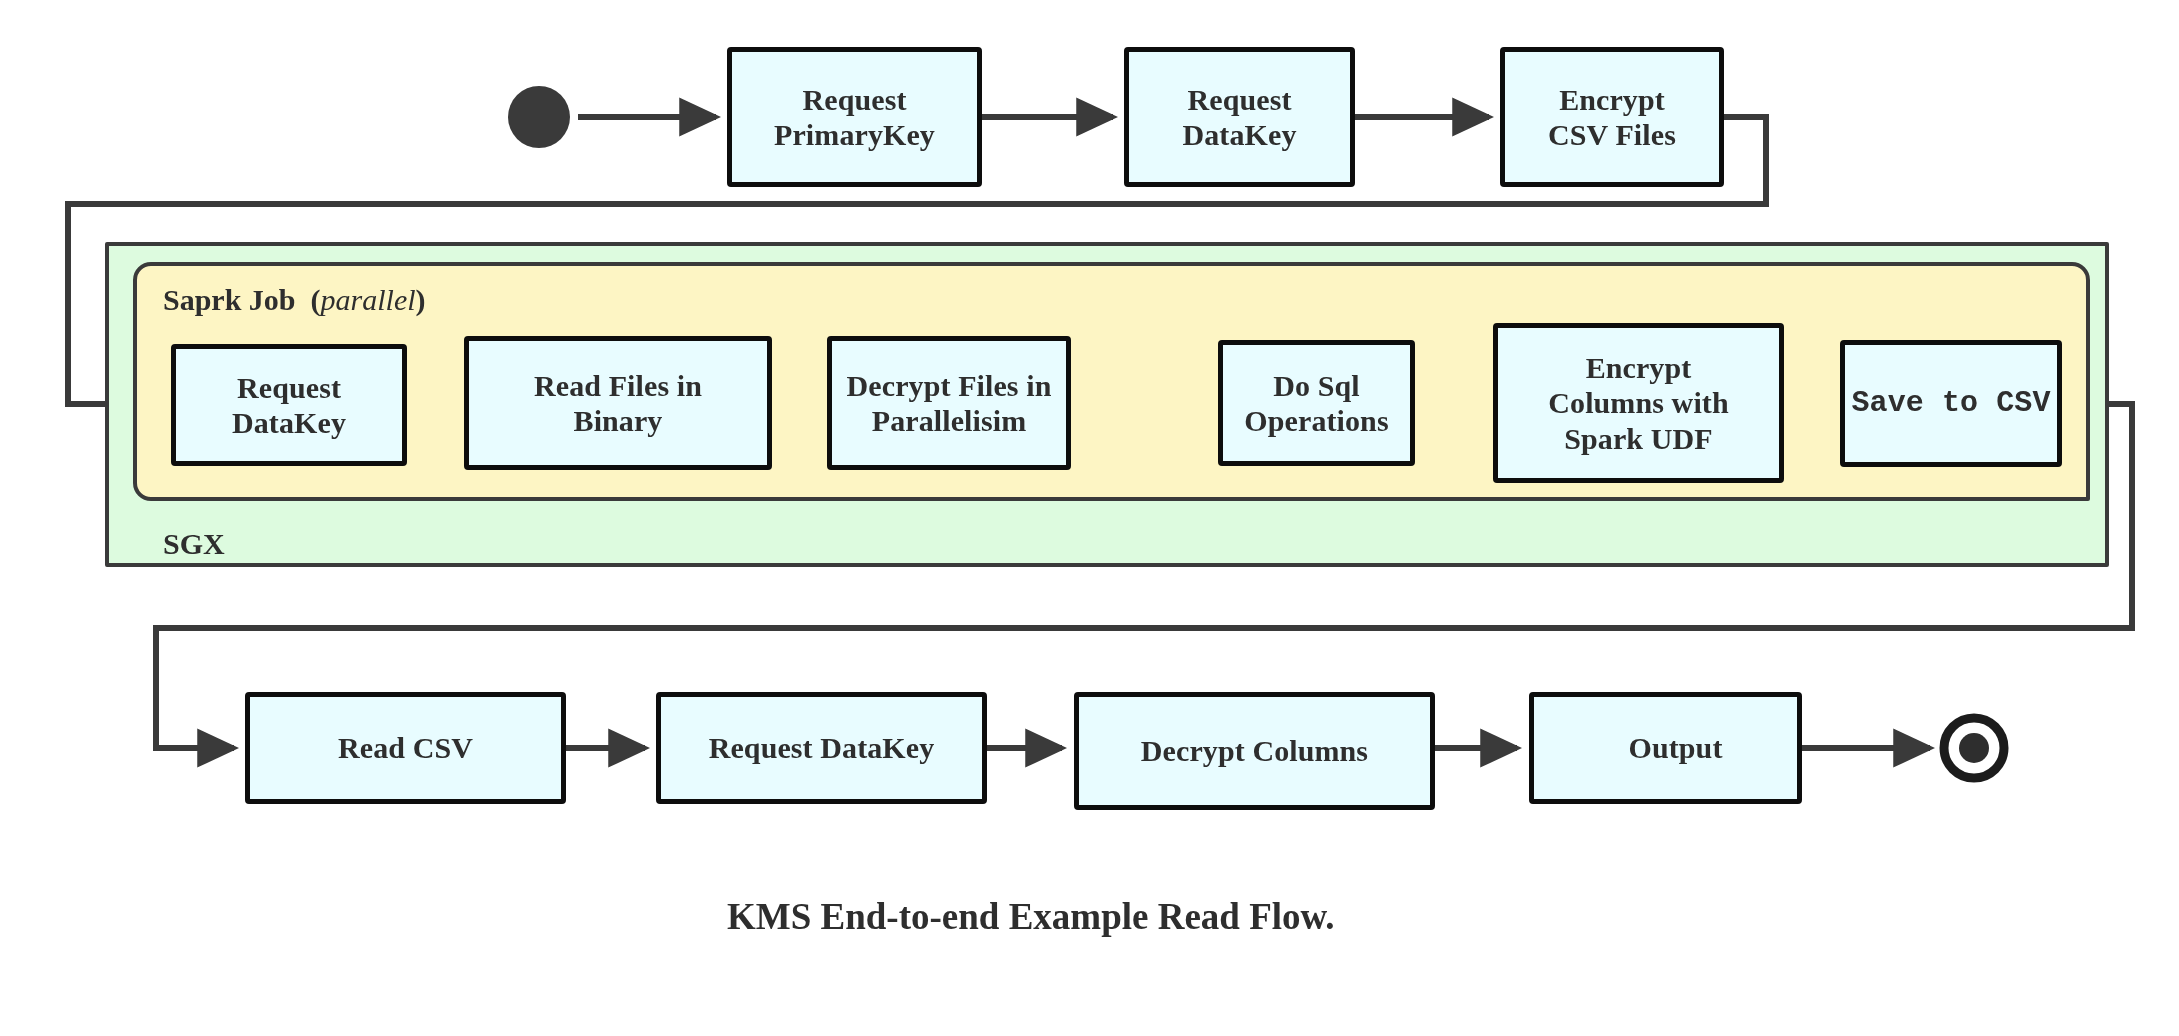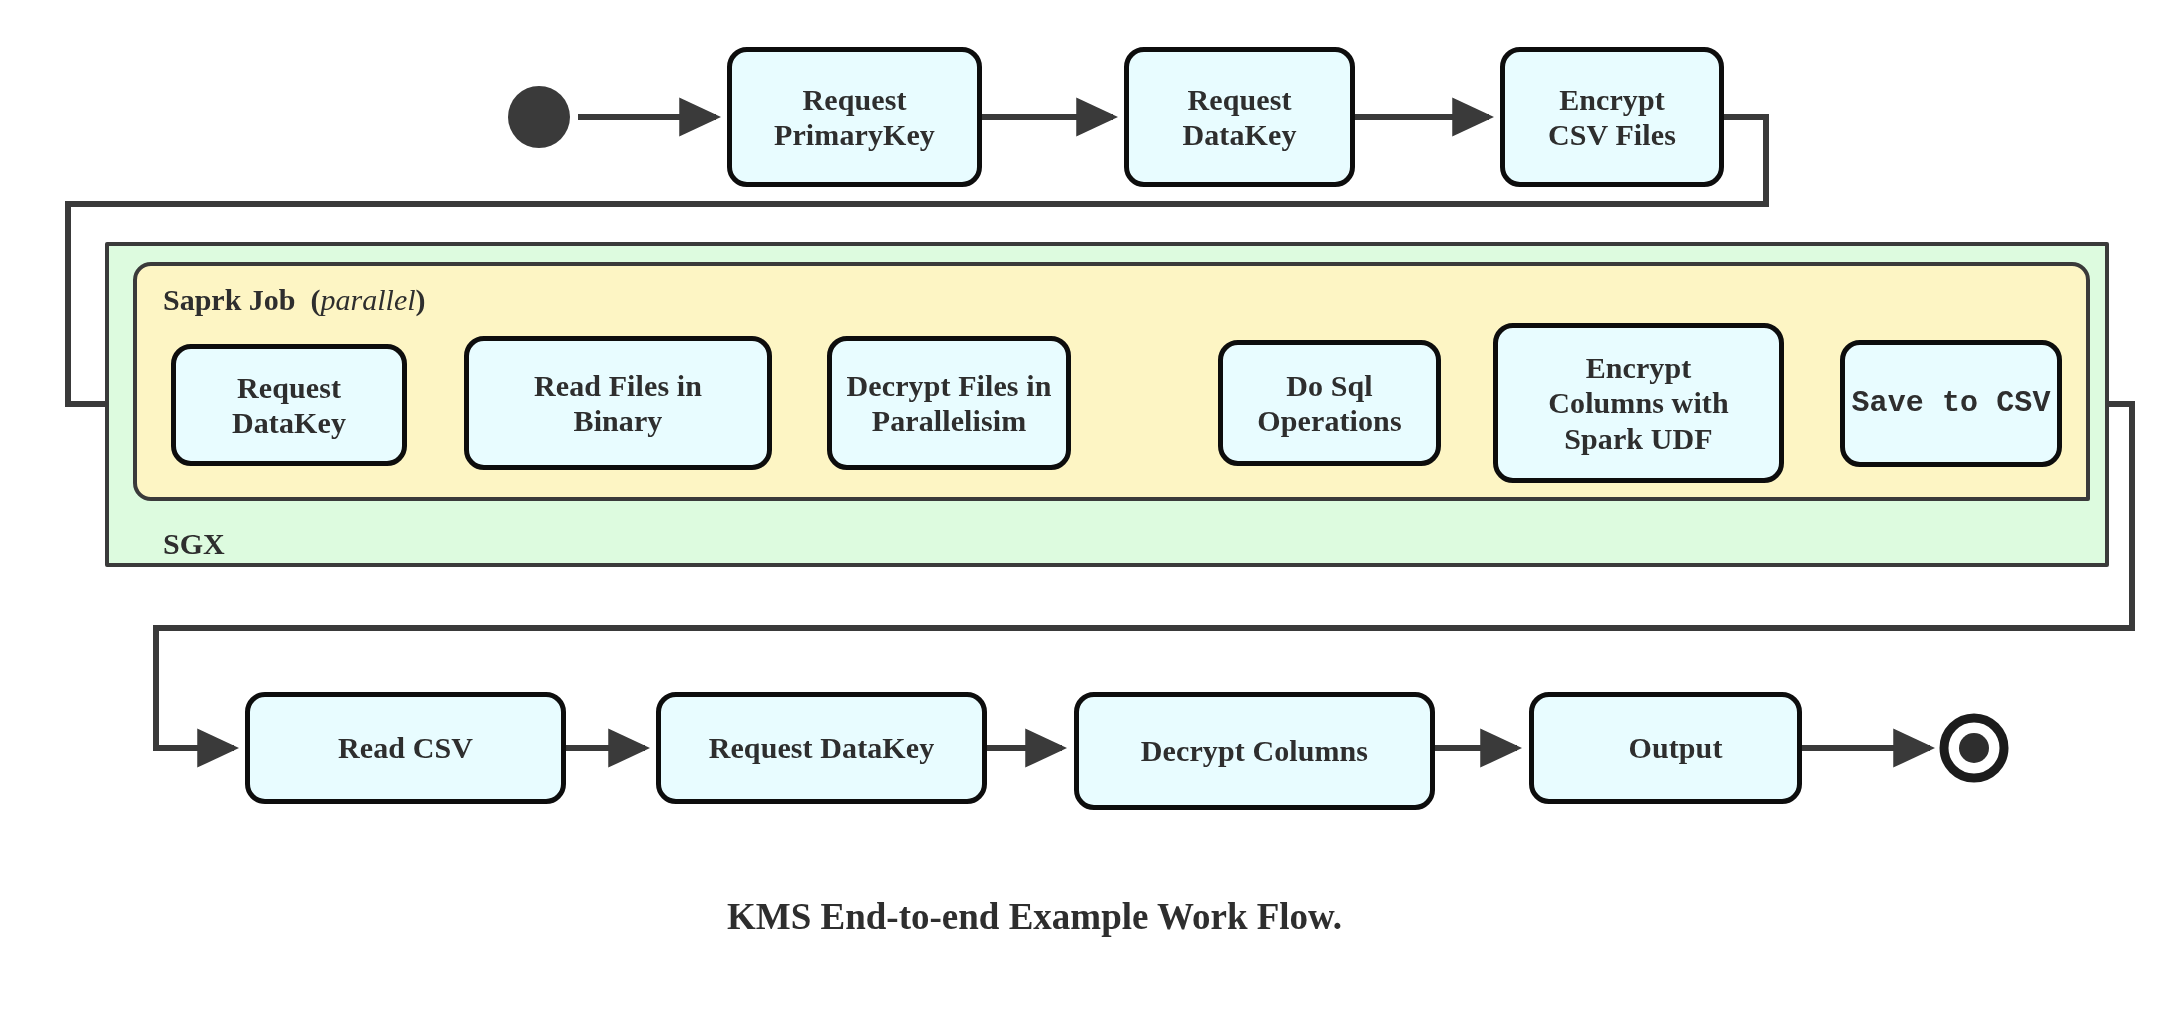--- a/index.html
+++ b/index.html
@@ -25,21 +25,21 @@
     left: 0; top: 0;
     width: 2179px;
     height: 1036px;
     pointer-events: none;
   }
   .node {
     position: absolute;
     box-sizing: border-box;
     background: #e8fcff;
     border: 5px solid #0d0d0d;
-    border-radius: 20px;
+    border-radius: 4px;
     display: flex;
     align-items: center;
     justify-content: center;
     text-align: center;
     color: #2e2e2e;
     font-weight: bold;
     font-size: 30px;
     line-height: 1.18;
     letter-spacing: 0.1px;
     white-space: pre-line;
@@ -138,27 +138,27 @@
 DataKey</div>
   <div class="node" style="left:1500px; top:47px; width:224px; height:140px;">Encrypt
 CSV Files</div>
 
   <div class="node" style="left:171px; top:344px; width:236px; height:122px;">Request
 DataKey</div>
   <div class="node" style="left:464px; top:336px; width:308px; height:134px;">Read Files in
 Binary</div>
   <div class="node" style="left:827px; top:336px; width:244px; height:134px;">Decrypt Files in
 Parallelisim</div>
-  <div class="node" style="left:1218px; top:340px; width:223px; height:126px;">Do Sql
+  <div class="node" style="left:1218px; top:340px; width:197px; height:126px;">Do Sql
 Operations</div>
   <div class="node" style="left:1493px; top:323px; width:291px; height:160px;">Encrypt
 Columns with
 Spark UDF</div>
   <div class="node" style="left:1840px; top:340px; width:222px; height:127px;font-family:Liberation Mono, monospace;">Save to CSV</div>
 
   <div class="node" style="left:245px; top:692px; width:321px; height:112px;">Read CSV</div>
   <div class="node" style="left:656px; top:692px; width:331px; height:112px;">Request DataKey</div>
   <div class="node" style="left:1074px; top:692px; width:361px; height:118px;">Decrypt Columns</div>
   <div class="node" style="left:1529px; top:692px; width:273px; height:112px;padding-left:20px;">Output</div>
 
-  <div class="caption" style="left:727px; top:895px;">KMS End-to-end Example Work Flow.</div>
+  <div class="caption" style="left:727px; top:895px;">KMS End-to-end Example Read Flow.</div>
 
 </div>
 
 </body></html>

